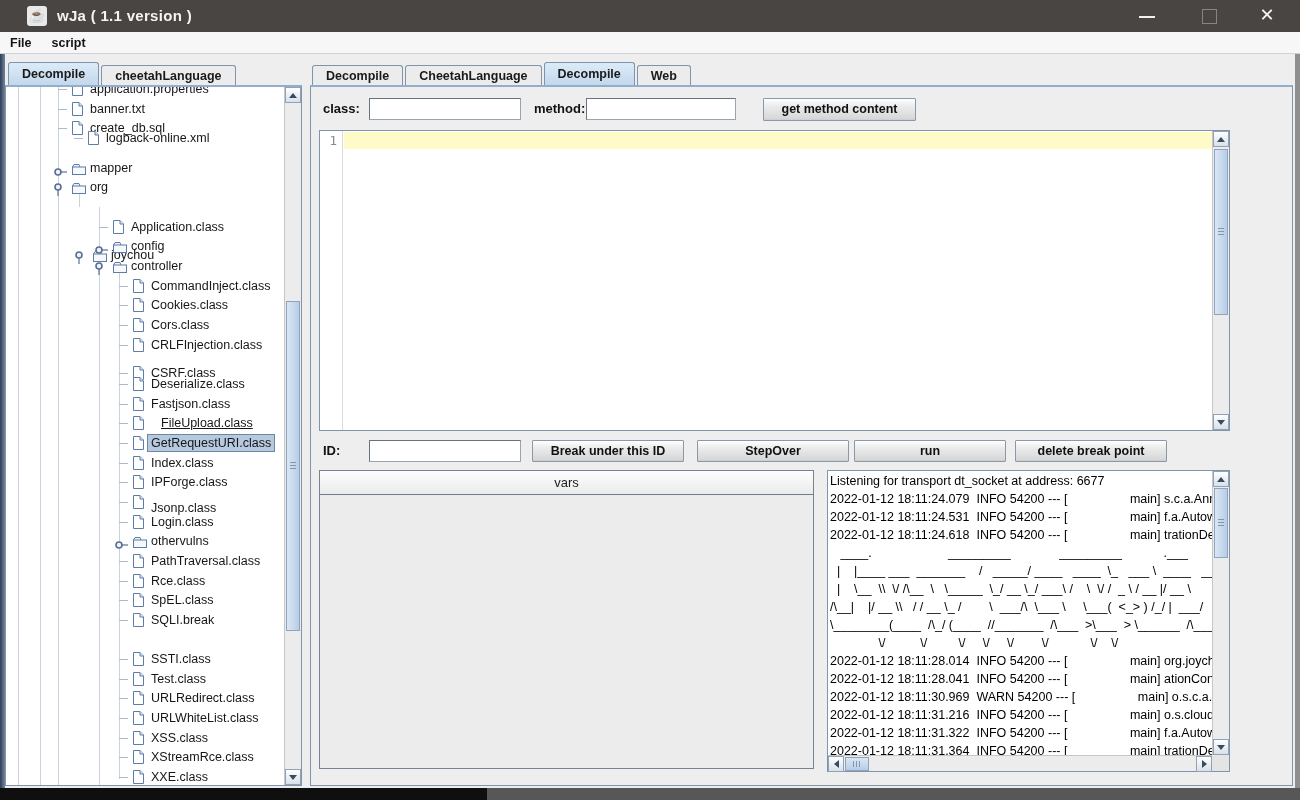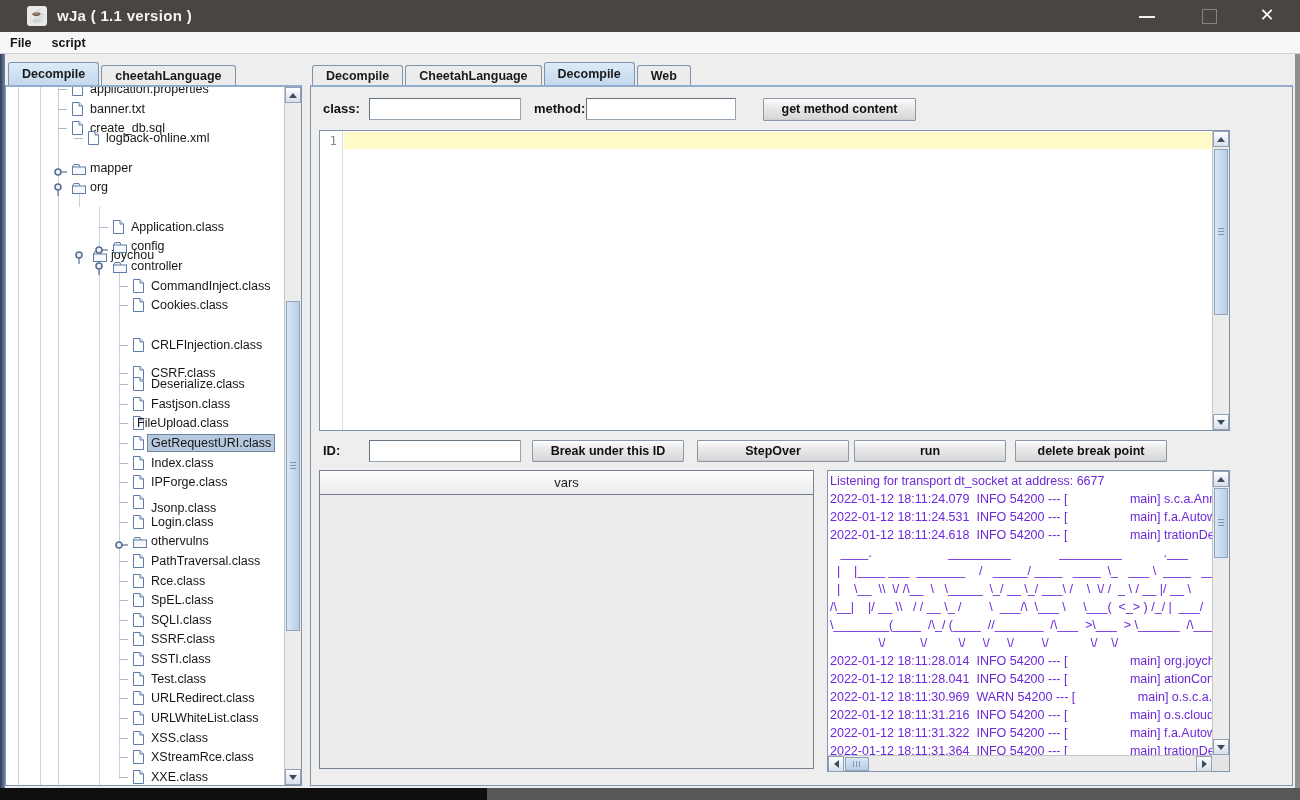--- a/index.html
+++ b/index.html
@@ -84,21 +84,21 @@
             font-size:12.5px;color:#8a8a8a;line-height:17px;}
   #cur-line{left:24px;top:1px;width:868px;height:17px;background:#fffbc8;}
   #editor-vsb{left:892px;top:0;width:17px;height:299px;}
 
   #vars-table{left:8px;top:383px;width:495px;height:299px;border:1px solid #778391;background:#ececec;}
   #vars-header{left:0;top:0;width:493px;height:24px;background:linear-gradient(#fdfdfd,#ebebeb);
                border-bottom:1px solid #6f7d8a;text-align:center;line-height:23px;font-size:13px;color:#222;}
 
   #console{left:516px;top:383px;width:403px;height:302px;background:#ffffff;border:1px solid #8095ab;}
   #console-text{left:2px;top:1px;width:382px;height:283px;overflow:hidden;}
-  .console-line{height:18px;line-height:18px;font-size:12.5px;color:#6d28d9;white-space:pre;}
+  .console-line{height:18px;line-height:18px;font-size:12.5px;color:#000000;white-space:pre;}
   #console-vsb{left:384px;top:0;width:17px;height:284px;}
   #console-hsb{left:0;top:284px;width:384px;height:16px;}
   #console-corner{left:384px;top:284px;width:17px;height:16px;background:#e4e4e4;}
 </style>
 </head>
 <body>
 
 <div class="abs" id="titlebar">
   <div class="abs" id="app-icon">☕</div>
   <div class="abs" id="app-title">wJa ( 1.1 version )</div>
@@ -234,20 +234,28 @@
         <span class="tlabel" style="left: 142px;">CommandInject.class</span>
       </div>
       <div class="tree-row" style="top: 208.26px;">
         <span class="dash" style="left: 113px;"></span>
         <span class="ticon" style="left: 126px; top: 2px;"><svg width="13" height="16" viewBox="0 0 13 16">
             <path d="M1.5 1.5h6.5l3.5 3.5v9.5h-10z" fill="#ffffff" stroke="#5f7ca6"></path>
             <path d="M8 1.5v3.5h3.5" fill="#d9e6f4" stroke="#5f7ca6"></path>
           </svg></span>
         <span class="tlabel" style="left: 142px;">Cookies.class</span>
       </div>
+      <div class="tree-row" style="top: 227.92px;">
+        <span class="dash" style="left: 113px;"></span>
+        <span class="ticon" style="left: 126px; top: 2px;"><svg width="13" height="16" viewBox="0 0 13 16">
+            <path d="M1.5 1.5h6.5l3.5 3.5v9.5h-10z" fill="#ffffff" stroke="#5f7ca6"></path>
+            <path d="M8 1.5v3.5h3.5" fill="#d9e6f4" stroke="#5f7ca6"></path>
+          </svg></span>
+        <span class="tlabel" style="left: 142px;">Cors.class</span>
+      </div>
       <div class="tree-row" style="top: 247.58px;">
         <span class="dash" style="left: 113px;"></span>
         <span class="ticon" style="left: 126px; top: 2px;"><svg width="13" height="16" viewBox="0 0 13 16">
             <path d="M1.5 1.5h6.5l3.5 3.5v9.5h-10z" fill="#ffffff" stroke="#5f7ca6"></path>
             <path d="M8 1.5v3.5h3.5" fill="#d9e6f4" stroke="#5f7ca6"></path>
           </svg></span>
         <span class="tlabel" style="left: 142px;">CRLFInjection.class</span>
       </div>
       <div class="tree-row" style="top: 276px;">
         <span class="dash" style="left: 113px;"></span>
@@ -272,21 +280,21 @@
             <path d="M8 1.5v3.5h3.5" fill="#d9e6f4" stroke="#5f7ca6"></path>
           </svg></span>
         <span class="tlabel" style="left: 142px;">Fastjson.class</span>
       </div>
       <div class="tree-row" style="top: 326.22px;">
         <span class="dash" style="left: 113px;"></span>
         <span class="ticon" style="left: 126px; top: 2px;"><svg width="13" height="16" viewBox="0 0 13 16">
             <path d="M1.5 1.5h6.5l3.5 3.5v9.5h-10z" fill="#ffffff" stroke="#5f7ca6"></path>
             <path d="M8 1.5v3.5h3.5" fill="#d9e6f4" stroke="#5f7ca6"></path>
           </svg></span>
-        <span class="tlabel" style="left: 128px;">FileUpload.class</span>
+        <span class="tlabel" style="left: 152px; text-decoration: underline;">FileUpload.class</span>
       </div>
       <div class="tree-row" style="top: 345.88px;">
         <span class="dash" style="left: 113px;"></span>
         <span class="ticon" style="left: 126px; top: 2px;"><svg width="13" height="16" viewBox="0 0 13 16">
             <path d="M1.5 1.5h6.5l3.5 3.5v9.5h-10z" fill="#ffffff" stroke="#5f7ca6"></path>
             <path d="M8 1.5v3.5h3.5" fill="#d9e6f4" stroke="#5f7ca6"></path>
           </svg></span>
         <span class="tlabel tsel" style="left: 142px;">GetRequestURI.class</span>
       </div>
       <div class="tree-row" style="top: 365.54px;">
@@ -355,29 +363,21 @@
             <path d="M8 1.5v3.5h3.5" fill="#d9e6f4" stroke="#5f7ca6"></path>
           </svg></span>
         <span class="tlabel" style="left: 142px;">SpEL.class</span>
       </div>
       <div class="tree-row" style="top: 522.82px;">
         <span class="dash" style="left: 113px;"></span>
         <span class="ticon" style="left: 126px; top: 2px;"><svg width="13" height="16" viewBox="0 0 13 16">
             <path d="M1.5 1.5h6.5l3.5 3.5v9.5h-10z" fill="#ffffff" stroke="#5f7ca6"></path>
             <path d="M8 1.5v3.5h3.5" fill="#d9e6f4" stroke="#5f7ca6"></path>
           </svg></span>
-        <span class="tlabel" style="left: 142px;">SQLI.class</span>
-      </div>
-      <div class="tree-row" style="top: 542.48px;">
-        <span class="dash" style="left: 113px;"></span>
-        <span class="ticon" style="left: 126px; top: 2px;"><svg width="13" height="16" viewBox="0 0 13 16">
-            <path d="M1.5 1.5h6.5l3.5 3.5v9.5h-10z" fill="#ffffff" stroke="#5f7ca6"></path>
-            <path d="M8 1.5v3.5h3.5" fill="#d9e6f4" stroke="#5f7ca6"></path>
-          </svg></span>
-        <span class="tlabel" style="left: 142px;">SSRF.class</span>
+        <span class="tlabel" style="left: 142px;">SQLI.break</span>
       </div>
       <div class="tree-row" style="top: 562.14px;">
         <span class="dash" style="left: 113px;"></span>
         <span class="ticon" style="left: 126px; top: 2px;"><svg width="13" height="16" viewBox="0 0 13 16">
             <path d="M1.5 1.5h6.5l3.5 3.5v9.5h-10z" fill="#ffffff" stroke="#5f7ca6"></path>
             <path d="M8 1.5v3.5h3.5" fill="#d9e6f4" stroke="#5f7ca6"></path>
           </svg></span>
         <span class="tlabel" style="left: 142px;">SSTI.class</span>
       </div>
       <div class="tree-row" style="top: 581.8px;">

